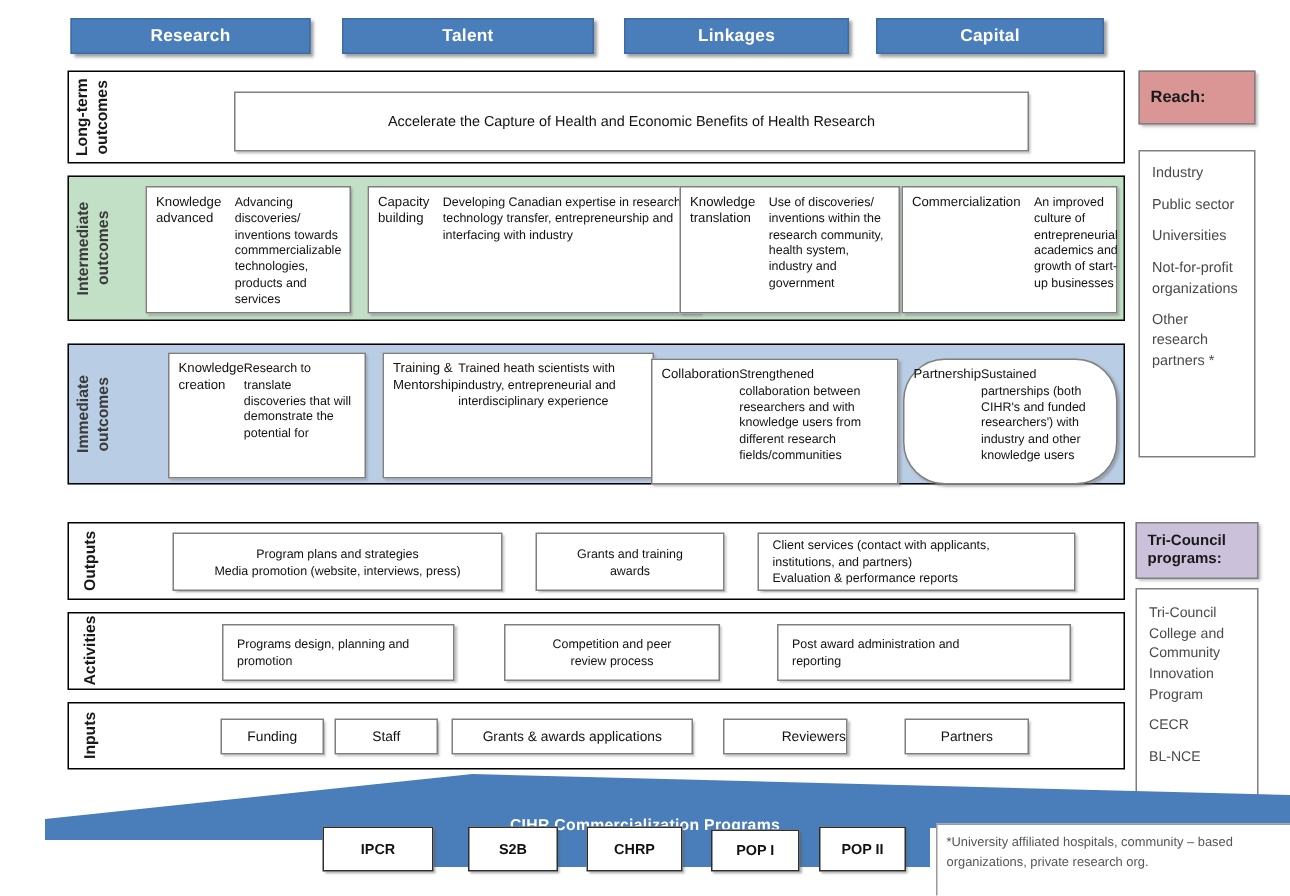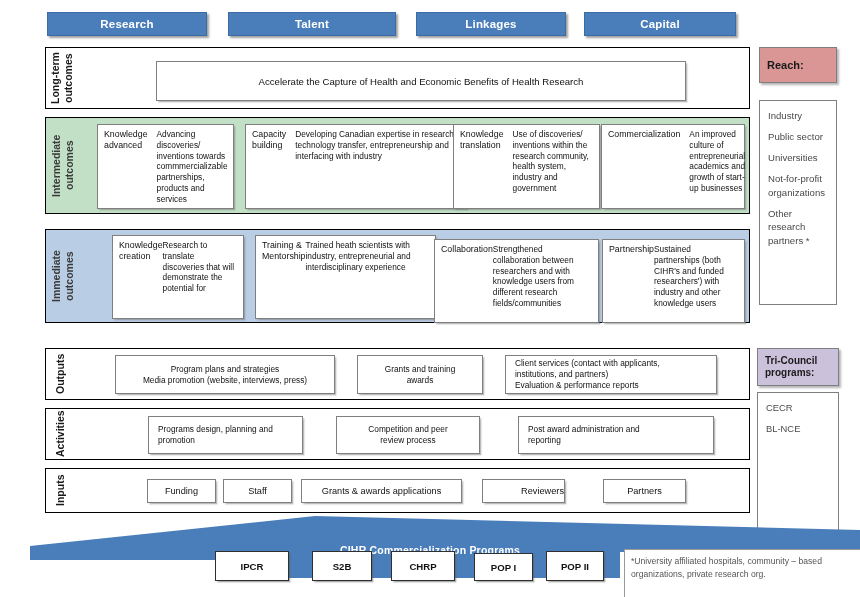--- a/index.html
+++ b/index.html
@@ -109,21 +109,21 @@
     <span>Accelerate the Capture of Health and Economic Benefits of Health Research</span>
   </div>
 </div>
 
 <div class="abs bandframe" style="left:45px;top:117px;width:705px;height:97px;background:#c2e0c6;">
   <div class="abs vlabel" style="left:2px;top:2px;width:30px;height:91px;white-space:pre-line;">Intermediate
 outcomes</div>
 
   <div class="abs ibox ltop" style="left:51px;top:6px;width:137px;height:85px;">
     <span class="hd">Knowledge advanced</span>
-    <span class="bd">Advancing discoveries/ inventions towards commmercializable partnerships, products and services</span>
+    <span class="bd">Advancing discoveries/ inventions towards commmercializable technologies, products and services</span>
   </div>
 
   <div class="abs ibox ltop" style="left:199px;top:6px;width:222px;height:85px;">
     <span class="hd">Capacity building</span>
     <span class="bd">Developing Canadian expertise in research, technology transfer, entrepreneurship and interfacing with industry</span>
   </div>
 
   <div class="abs ibox ltop" style="left:407px;top:6px;width:147px;height:85px;">
     <span class="hd">Knowledge translation</span>
     <span class="bd">Use of discoveries/ inventions within the research community, health system, industry and government</span>
@@ -147,21 +147,21 @@
   <div class="abs ibox ltop" style="left:209px;top:5px;width:181px;height:84px;">
     <span class="hd" style="margin-bottom:7px;">Training &amp; Mentorship</span>
     <span class="bd noind">Trained heath scientists with industry, entrepreneurial and interdisciplinary experience</span>
   </div>
 
   <div class="abs ibox ltop" style="left:388px;top:9px;width:165px;height:84px;">
     <span class="hd" style="margin-bottom:7px;">Collaboration</span>
     <span class="bd noind">Strengthened collaboration between researchers and with knowledge users from different research fields/communities</span>
   </div>
 
-  <div class="abs ibox ltop" style="left:556px;top:9px;width:143px;height:84px;">
+  <div class="abs ibox ltop" style="left:556px;top:9px;width:143px;height:84px;border-radius:28px;">
     <span class="hd" style="margin-bottom:7px;">Partnership</span>
     <span class="bd noind">Sustained partnerships (both CIHR's and funded researchers') with industry and other knowledge users</span>
   </div>
 </div>
 
 <div class="abs rowframe" style="left:45px;top:348px;width:705px;height:52px;">
   <div class="abs vlabel plain" style="left:2px;top:2px;width:26px;height:46px;">Outputs</div>
   <div class="abs ibox center" style="left:69px;top:6px;width:220px;height:39px;">
     <span>Program plans and strategies</span>
     <span>Media promotion (website, interviews, press)</span>
@@ -224,20 +224,21 @@
     <div class="li">Other research partners *</div>
   </div>
 </div>
 
 <div class="abs sidehead" style="left:757px;top:348px;width:82px;height:38px;background:#ccc1da;
             padding-left:7px;line-height:1.25;font-size:10px;display:flex;align-items:center;">
   <span>Tri-Council programs:</span>
 </div>
 <div class="abs sidepanel" style="left:757px;top:392px;width:82px;height:145px;">
   <div class="sidelist tri">
+    <div class="li">Tri-Council College and Community Innovation Program</div>
     <div class="li">CECR</div>
     <div class="li">BL-NCE</div>
   </div>
 </div>
 
 <div class="banner-wrap">
   <svg width="860" height="72" viewBox="0 0 860 72" style="position:absolute;left:0;top:0;">
     <polygon points="30,36 315,14 620,36 620,62 250,62 250,44 30,44" fill="#4a7ebb"></polygon>
     <polygon points="250,44 250,62 620,62 620,36 860,36 860,14 315,0 30,30 30,44" fill="none"></polygon>
     <path d="M30,30 L315,0 L860,14 L860,36 L620,36 L620,62 L250,62 L250,44 L30,44 Z" fill="#4a7ebb"></path>

